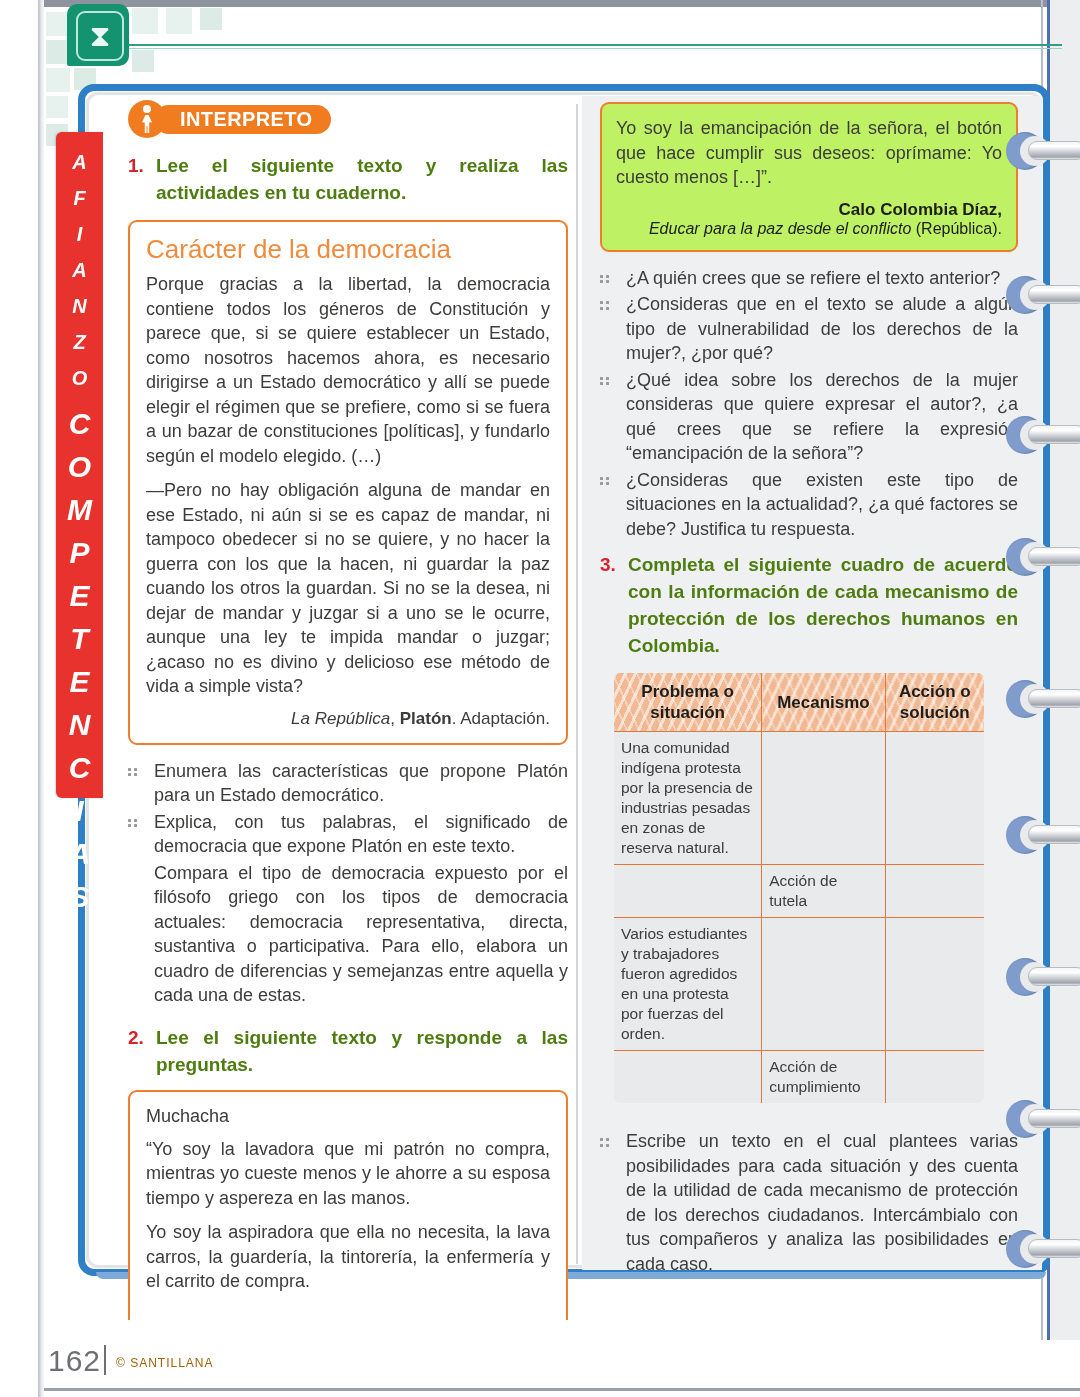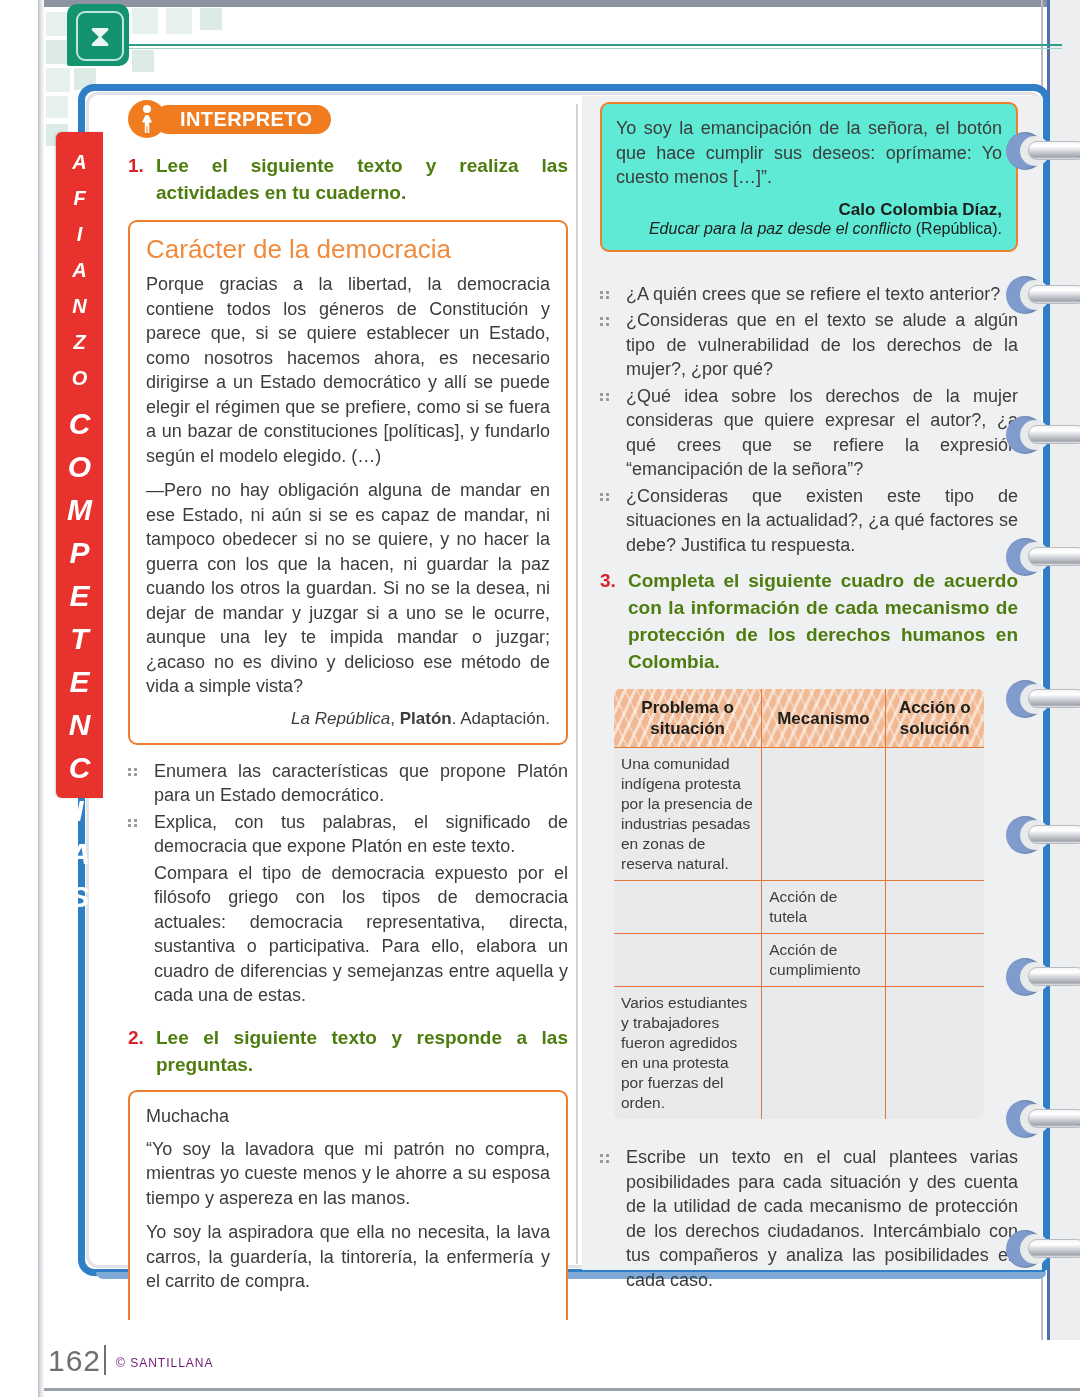--- a/index.html
+++ b/index.html
@@ -95,21 +95,21 @@
   .bdot .grid{width:9px;height:9px;position:relative;}
   .bdot .grid i{position:absolute;width:3.2px;height:3.2px;background:#9a9a9a;border-radius:.5px;}
   .bdot .grid i:nth-child(1){left:0;top:0;}
   .bdot .grid i:nth-child(2){left:5.5px;top:0;}
   .bdot .grid i:nth-child(3){left:0;top:5.5px;}
   .bdot .grid i:nth-child(4){left:5.5px;top:5.5px;}
   .btext{font-size:18px;line-height:24.5px;color:#3c3c3b;text-align:justify;}
   .noindent{margin-left:26px;font-size:18px;line-height:24.5px;color:#3c3c3b;text-align:justify;}
 
   
-  .src-box{border:2.5px solid #ef7d2e;border-radius:9px;padding:12px 14px 12px 14px;background:#5eead4;box-sizing:border-box;}
+  .src-box{border:2.5px solid #ef7d2e;border-radius:9px;padding:12px 14px 12px 14px;background:#bef264;box-sizing:border-box;}
   .src-box p{margin:0;font-size:18px;line-height:24.5px;color:#3c3c3b;text-align:justify;}
   .src-box .attr{margin-top:10px;text-align:right;font-size:17px;color:#1d1d1b;font-weight:bold;}
   .src-box .attr2{text-align:right;font-size:16px;color:#1d1d1b;}
   .src-box .attr2 i{font-style:italic;font-weight:normal;}
 
   
   table.mtable{border-collapse:collapse;width:374px;margin-top:12px;
     border:2.5px solid #e4763a;border-radius:8px;overflow:hidden;}
   table.mtable th{
     background:
@@ -134,21 +134,21 @@
 
   .spine-line{position:absolute;left:1047px;top:0;width:3px;height:1397px;background:#4e6fae;}
   .spine-line2{position:absolute;left:1041px;top:0;width:2px;height:1397px;background:#b9bcc3;}
   .right-page{position:absolute;left:1050px;top:0;width:30px;height:1397px;background:#eceef0;}
 
   
   .footer{position:absolute;left:44px;top:1340px;width:1036px;height:57px;background:#ffffff;}
   .footer-rule{position:absolute;left:44px;top:1388px;width:1036px;height:3px;background:#9aa0a8;}
   .pagenum{position:absolute;left:48px;top:1344px;font-size:30px;color:#6d6f73;letter-spacing:1px;}
   .pagedivider{position:absolute;left:104px;top:1345px;width:2px;height:30px;background:#6d6f73;}
-  .footnote{position:absolute;left:116px;top:1356px;font-size:12px;color:#701a75;letter-spacing:1px;}
+  .footnote{position:absolute;left:116px;top:1356px;font-size:12px;color:#a16207;letter-spacing:1px;}
 </style>
 </head>
 <body>
 
 <div class="left-gutter"></div>
 <div class="left-gutter-shadow"></div>
 <div class="top-bar"></div>
 <div class="right-page"></div>
 <div class="spine-line2"></div>
 <div class="spine-line"></div>
@@ -276,21 +276,21 @@
 <div class="col-right" style="top:102px;">
 
   <div class="src-box">
     <p>Yo soy la emancipación de la señora, el botón que hace cumplir sus deseos: oprímame: Yo cuesto menos […]”.</p>
     <div class="attr">Calo Colombia Díaz,</div>
     <div class="attr2">
       <i>Educar para la paz desde el conflicto</i><span> (República).</span>
     </div>
   </div>
 
-  <ul class="blist" style="margin-top:30px;">
+  <ul class="blist" style="margin-top:14px;">
     <li>
       <div class="bdot">
           <div class="grid">
             <i></i>
             <i></i>
             <i></i>
             <i></i>
           </div>
         </div>
       <div class="btext">¿A quién crees que se refiere el texto anterior?</div>
@@ -347,30 +347,30 @@
       <tr style="height:118px;">
         <td class="c1">Una comunidad indígena protesta por la presencia de industrias pesadas en zonas de reserva natural.</td>
         <td class="c2"></td>
         <td class="c3"></td>
       </tr>
       <tr style="height:36px;">
         <td class="c1"></td>
         <td class="c2">Acción de tutela</td>
         <td class="c3"></td>
       </tr>
+      <tr style="height:110px;">
+        <td class="c1">Varios estudiantes y trabajadores fueron agredidos en una protesta por fuerzas del orden.</td>
+        <td class="c2"></td>
+        <td class="c3"></td>
+      </tr>
       <tr style="height:52px;">
         <td class="c1"></td>
         <td class="c2">Acción de cumplimiento</td>
         <td class="c3"></td>
       </tr>
-      <tr style="height:110px;">
-        <td class="c1">Varios estudiantes y trabajadores fueron agredidos en una protesta por fuerzas del orden.</td>
-        <td class="c2"></td>
-        <td class="c3"></td>
-      </tr>
     </tbody>
   </table>
 
   <ul class="blist" style="margin-top:24px;">
     <li>
       <div class="bdot">
           <div class="grid">
             <i></i>
             <i></i>
             <i></i>

